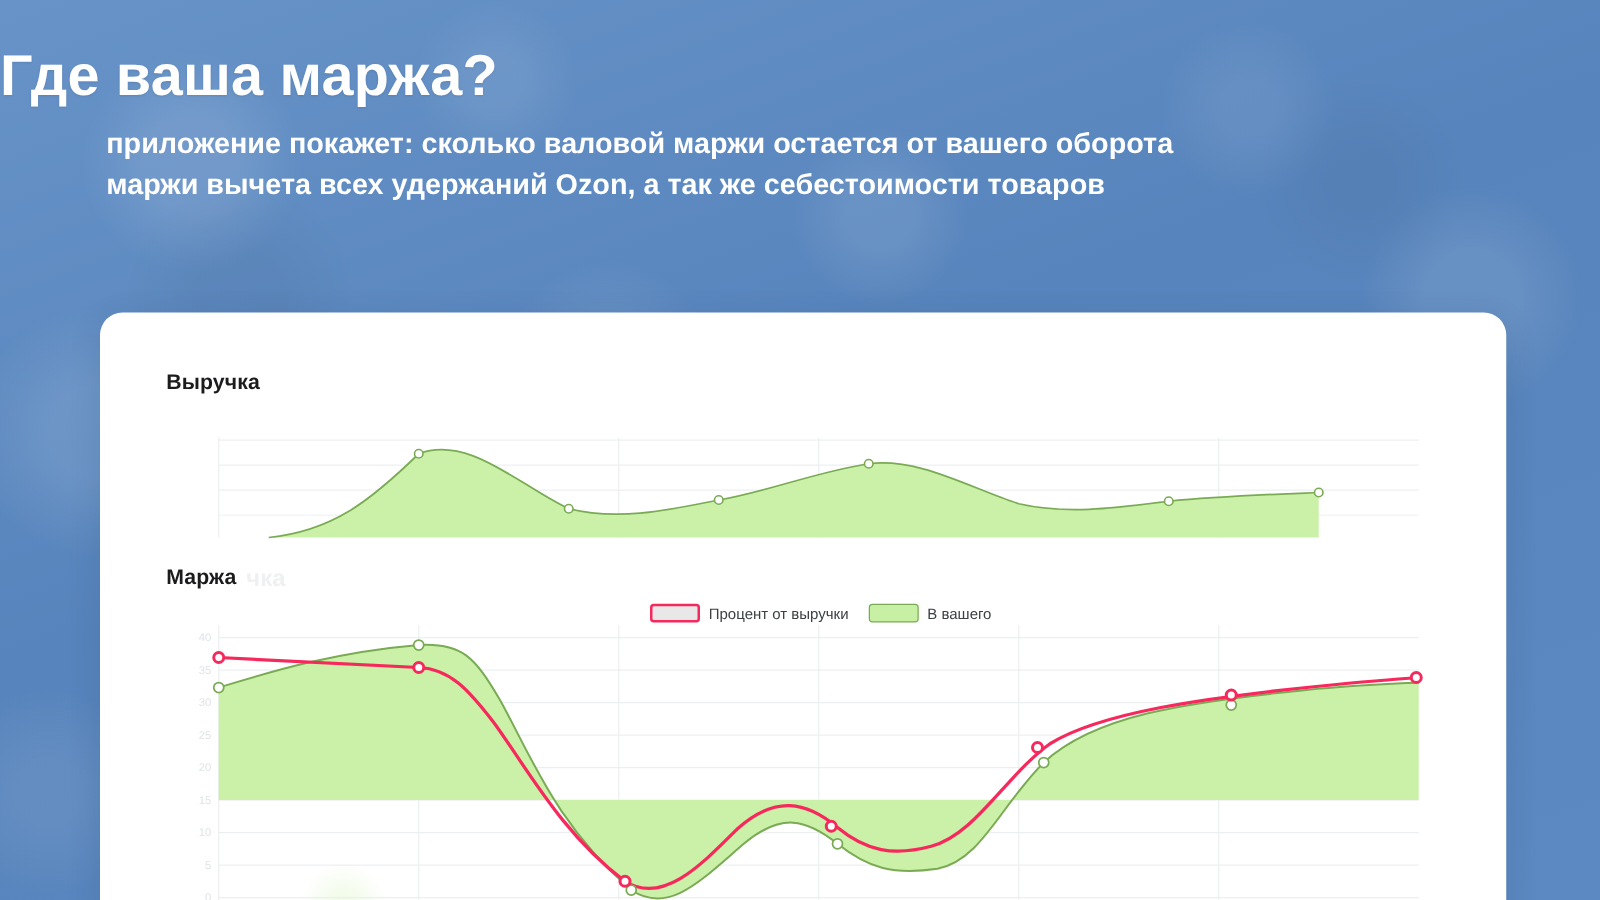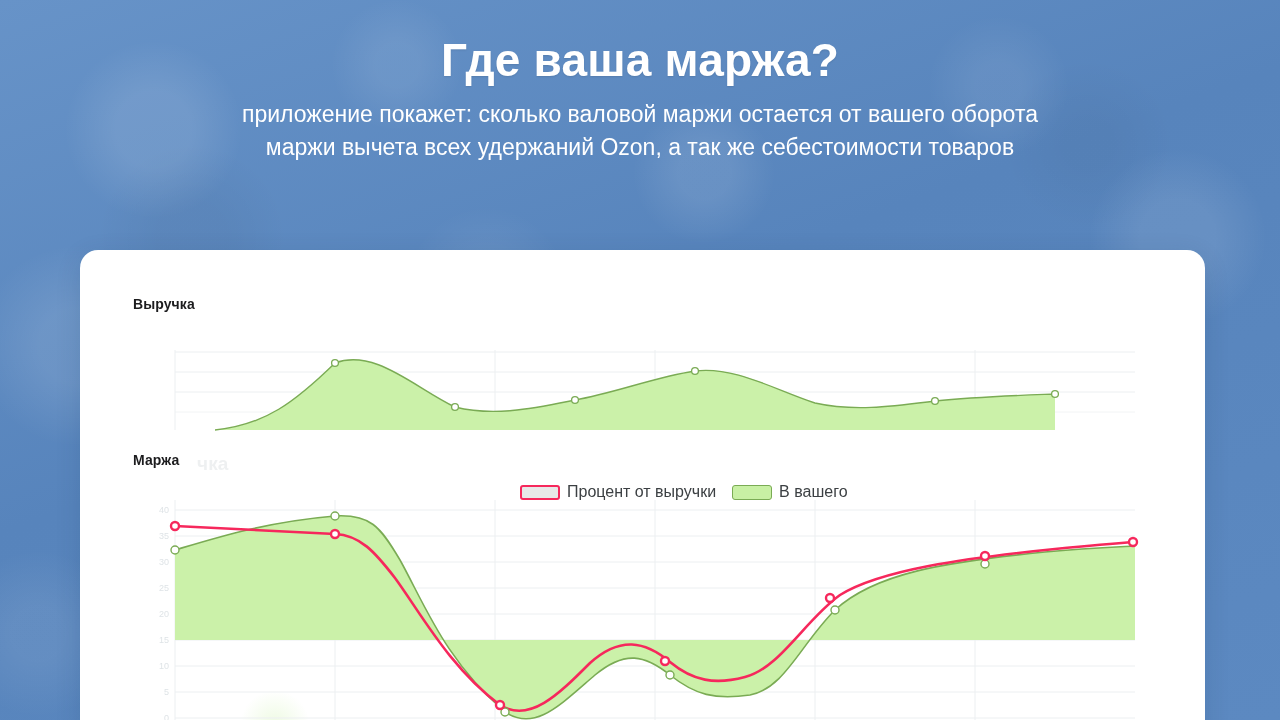--- a/index.html
+++ b/index.html
@@ -37,56 +37,56 @@
       radial-gradient(circle at 15% 33%, rgba(0,0,0,.035) 0 3%, rgba(0,0,0,0) 8%),
       radial-gradient(circle at 60% 66%, rgba(0,0,0,.03) 0 3%, rgba(0,0,0,0) 8%),
       radial-gradient(circle at 85% 20%, rgba(0,0,0,.03) 0 2%, rgba(0,0,0,0) 7%),
       linear-gradient(160deg, #6793c8 0%, #5784bc 45%, #5c89c1 100%);
   }
 
   
   #headline {
     position: absolute;
     left: 0; right: 0; top: 36px;
-    text-align: center;
+    text-align: left;
     color: #ffffff;
   }
   #title {
     font-size: 46px;
     font-weight: bold;
     letter-spacing: .2px;
     line-height: 1.05;
     margin: 0;
     text-shadow: 0 1px 2px rgba(0,0,0,.10);
   }
   #subtitle {
     margin: 14px auto 0;
     max-width: 1110px;
     font-size: 23px;
-    font-weight: 400;
+    font-weight: 700;
     line-height: 1.42;
   }
   #subtitle .line { display: block; }
 
   
   #card {
     position: absolute;
     left: 80px;
     top: 250px;
     width: 1125px;
     height: 500px;
     background: #ffffff;
     border-radius: 18px;
     overflow: hidden;
     box-shadow: 0 6px 26px rgba(20,40,70,.12);
   }
 
   .section-title {
     position: absolute;
-    font-size: 14px;
+    font-size: 17px;
     font-weight: bold;
     color: #1c1c1e;
     letter-spacing: .1px;
   }
   #revenue-title { left: 53px; top: 46px; }
   #margin-title  { left: 53px; top: 202px; }
 
   
   #ghost-title {
     position: absolute;
@@ -132,21 +132,21 @@
   }
   .swatch {
     width: 40px;
     height: 15px;
     border-radius: 3px;
     box-sizing: border-box;
   }
   .swatch.pct { background: #e8e8e8; border: 2.5px solid #f6285c; }
   .swatch.rub { background: #c8f0a4; border: 1.5px solid #7aab54; }
   .legend-label {
-    font-size: 16px;
+    font-size: 12px;
     color: #3c4043;
     white-space: nowrap;
   }
 </style>
 </head>
 <body>
 
 <div id="bg"></div>
 
 <div id="headline">

